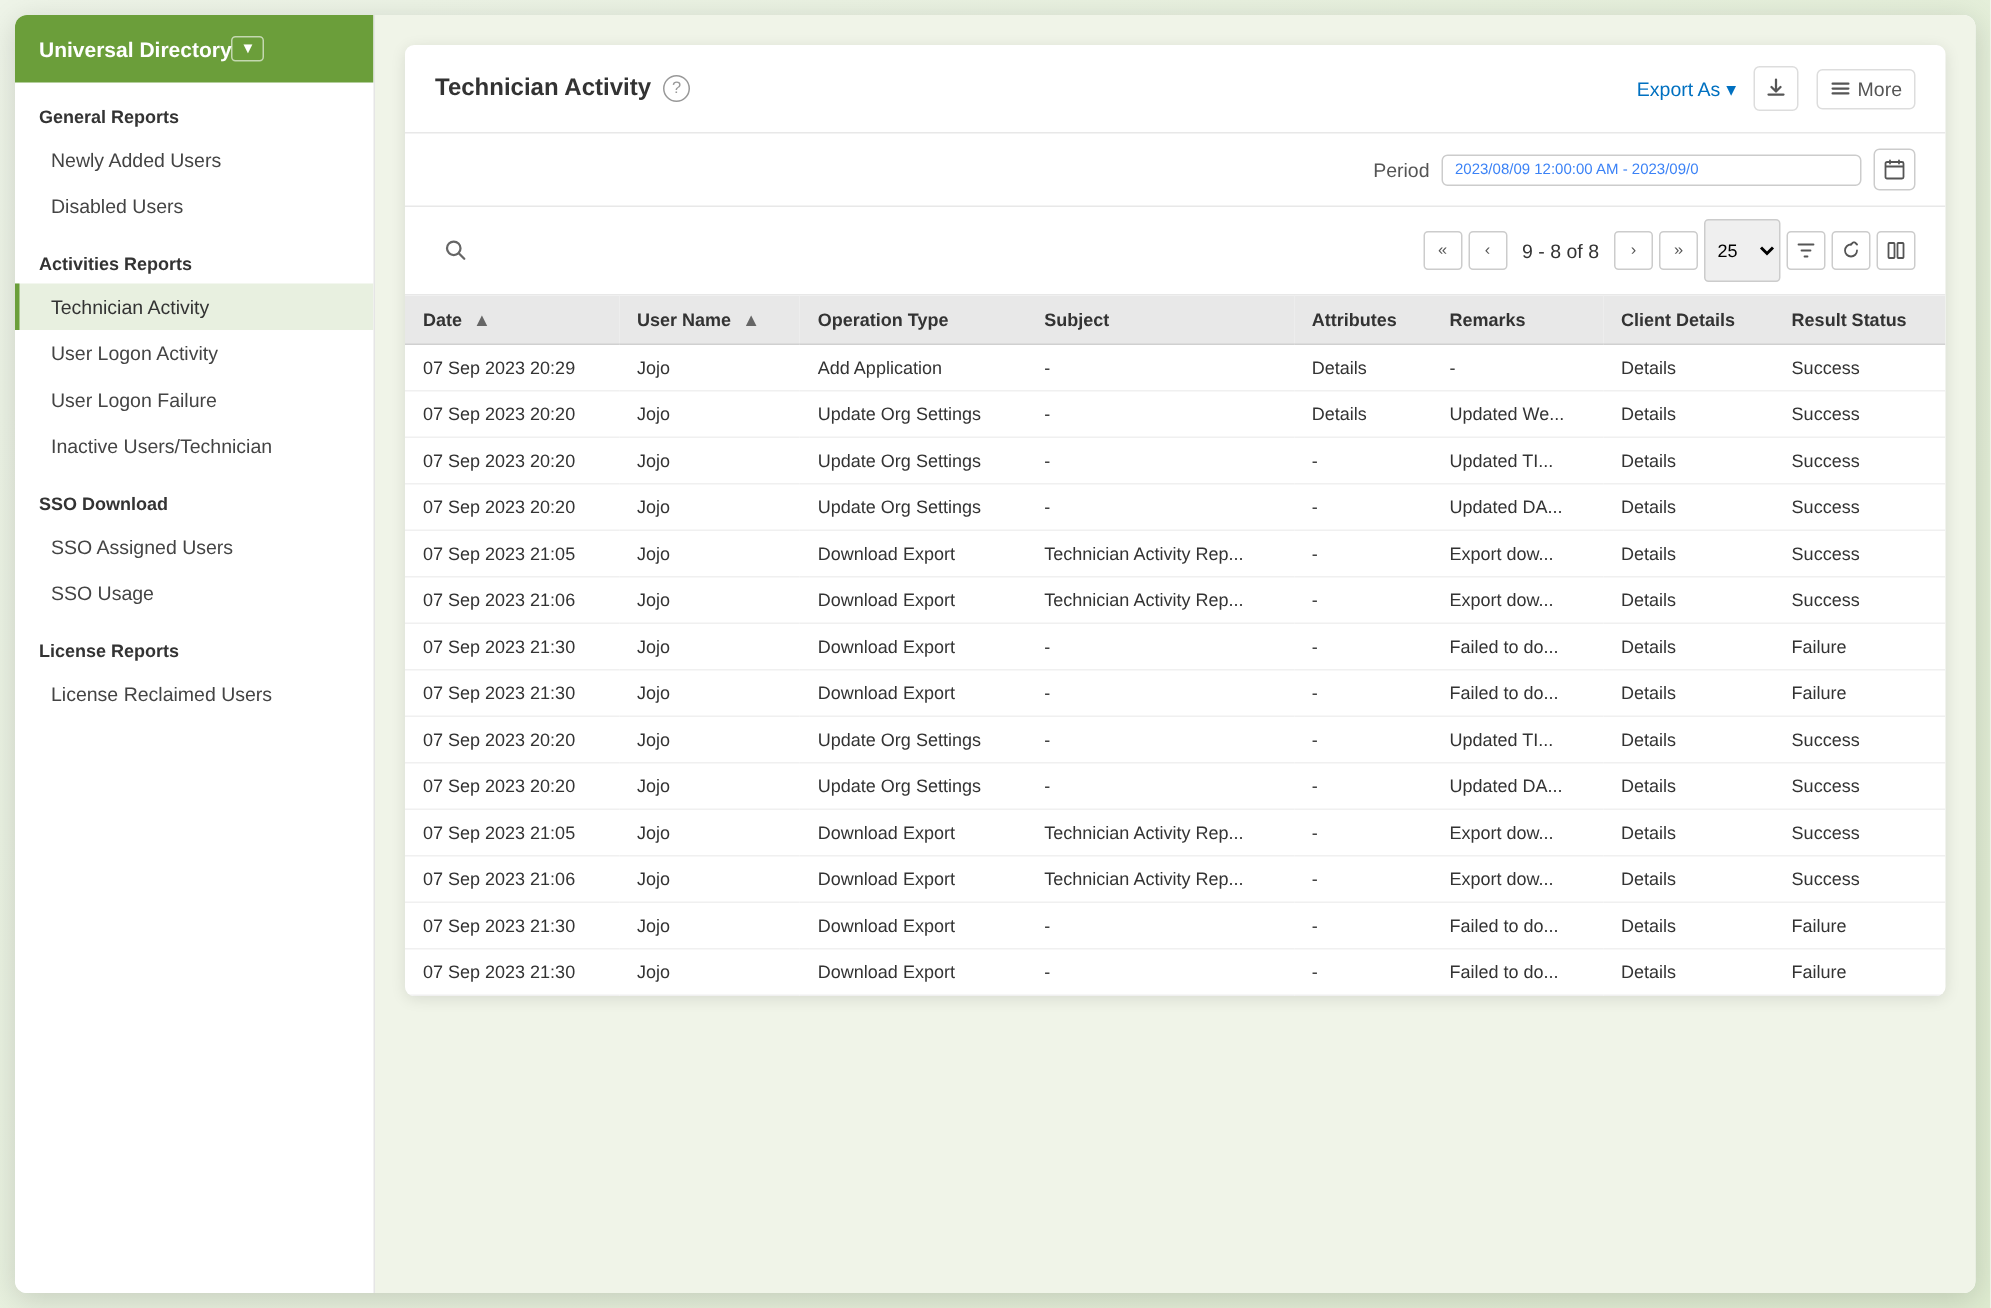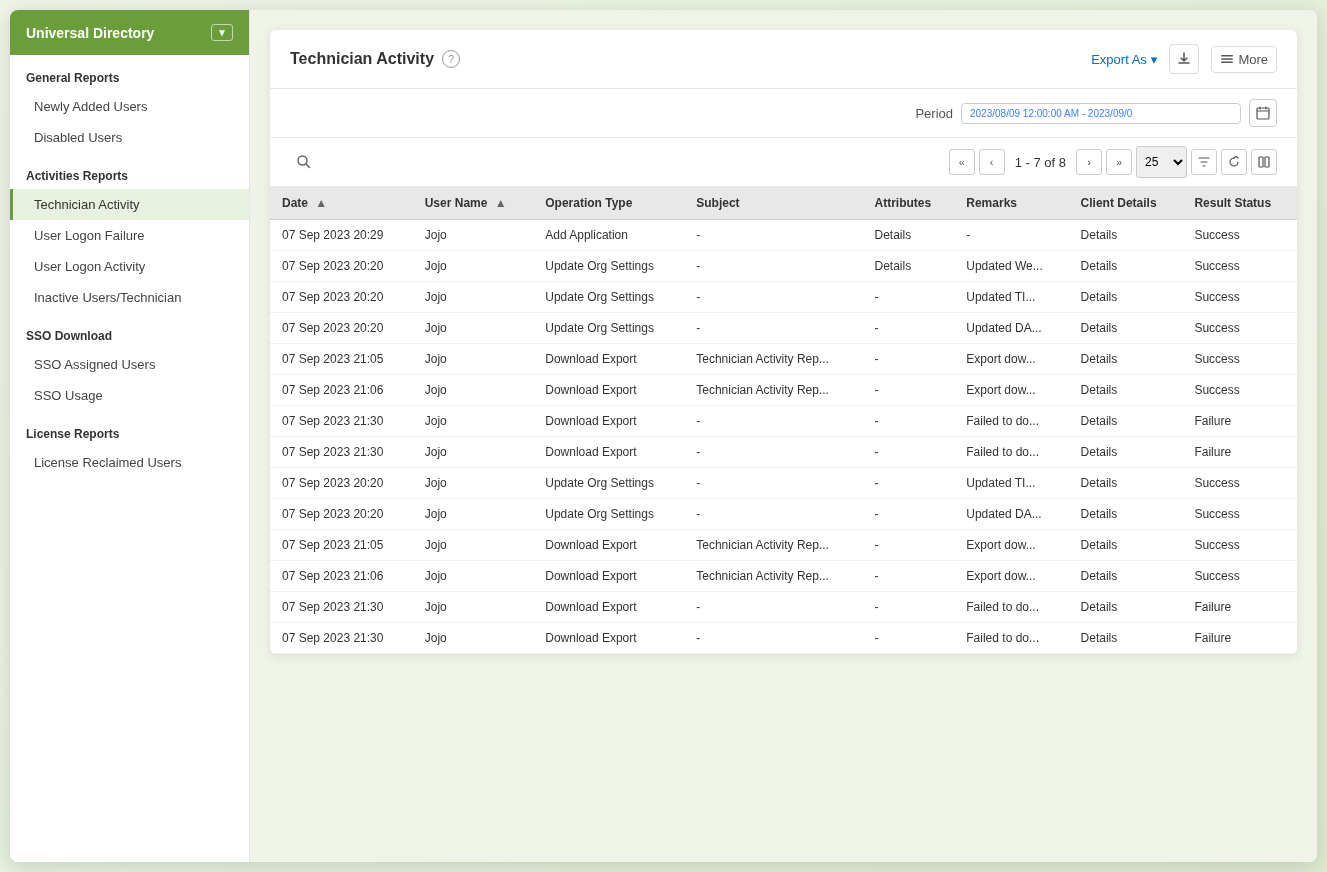--- a/index.html
+++ b/index.html
@@ -46,21 +46,21 @@
       flex-direction: column;
       overflow-y: auto;
     }
 
     .sidebar-header {
       background: #6b9e3a;
       color: #fff;
       padding: 14px 16px;
       display: flex;
       align-items: center;
-      justify-content: space-between;
+      justify-content: flex-start;
       cursor: pointer;
     }
 
     .sidebar-header-title {
       font-weight: 600;
       font-size: 14px;
     }
 
     .sidebar-header-arrow {
       font-size: 10px;
@@ -270,21 +270,21 @@
       font-size: 13px;
       color: #333;
       padding: 0 6px;
     }
 
     .per-page-select {
       border: 1px solid #ccc;
       border-radius: 3px;
       padding: 2px 4px;
       font-size: 12px;
-      height: 32px;
+      height: 42px;
     }
 
     .toolbar-icon-btn {
       width: 26px;
       height: 26px;
       border: 1px solid #ccc;
       border-radius: 3px;
       display: flex;
       align-items: center;
       justify-content: center;
@@ -357,22 +357,22 @@
       <span class="sidebar-header-title">Universal Directory</span>
       <span class="sidebar-header-arrow">▼</span>
     </div>
 
     <div class="sidebar-section-title">General Reports</div>
     <div class="sidebar-item">Newly Added Users</div>
     <div class="sidebar-item">Disabled Users</div>
 
     <div class="sidebar-section-title">Activities Reports</div>
     <div class="sidebar-item active">Technician Activity</div>
+    <div class="sidebar-item">User Logon Activity</div>
     <div class="sidebar-item">User Logon Failure</div>
-    <div class="sidebar-item">User Logon Activity</div>
     <div class="sidebar-item">Inactive Users/Technician</div>
 
     <div class="sidebar-section-title">SSO Download</div>
     <div class="sidebar-item">SSO Assigned Users</div>
     <div class="sidebar-item">SSO Usage</div>
 
     <div class="sidebar-section-title">License Reports</div>
     <div class="sidebar-item">License Reclaimed Users</div>
   </div>
 
@@ -420,21 +420,21 @@
       <div class="toolbar-row">
         <div class="search-icon-btn">
           <svg width="16" height="16" viewBox="0 0 16 16" fill="none">
             <circle cx="6.5" cy="6.5" r="4.5" stroke="#666" stroke-width="1.5"></circle>
             <path d="M10 10l3.5 3.5" stroke="#666" stroke-width="1.5" stroke-linecap="round"></path>
           </svg>
         </div>
         <div class="pagination-area">
           <div class="pagination-btn">«</div>
           <div class="pagination-btn">‹</div>
-          <span class="pagination-info">1 - 7 of 8</span>
+          <span class="pagination-info">9 - 8 of 8</span>
           <div class="pagination-btn">›</div>
           <div class="pagination-btn">»</div>
           <select class="per-page-select">
             <option>25</option>
             <option>50</option>
             <option>100</option>
           </select>
           <div class="toolbar-icon-btn">
             <svg width="12" height="12" viewBox="0 0 12 12" fill="none">
               <path d="M1 2h10M3 6h6M5 10h2" stroke="#555" stroke-width="1.2" stroke-linecap="round"></path>

